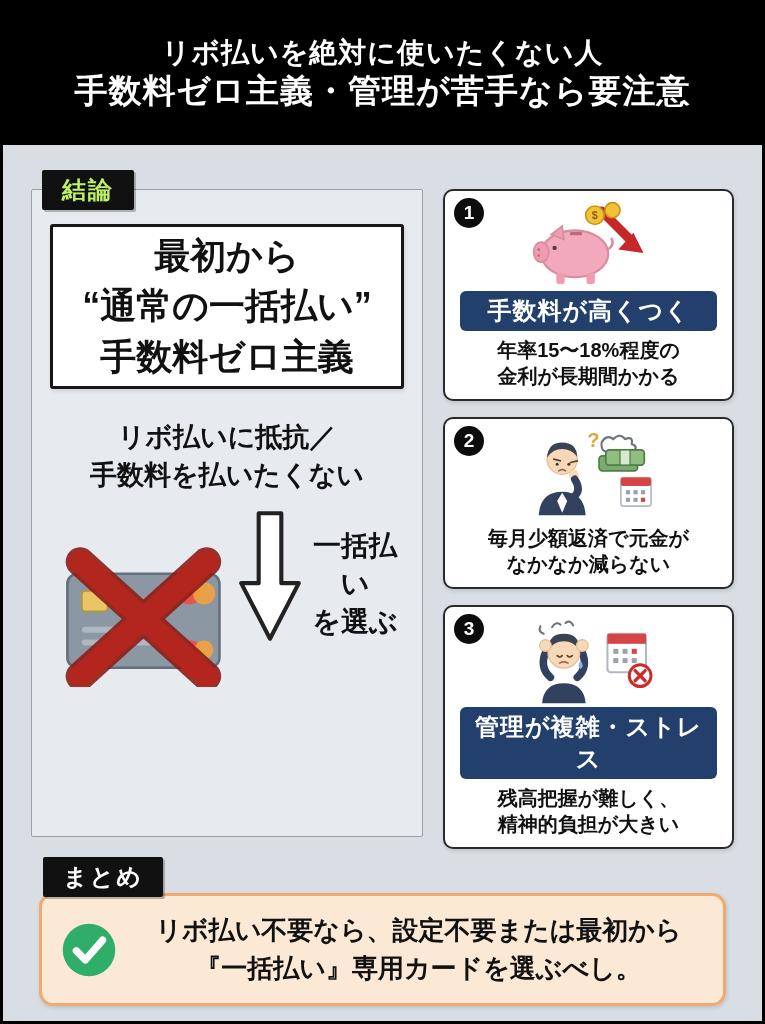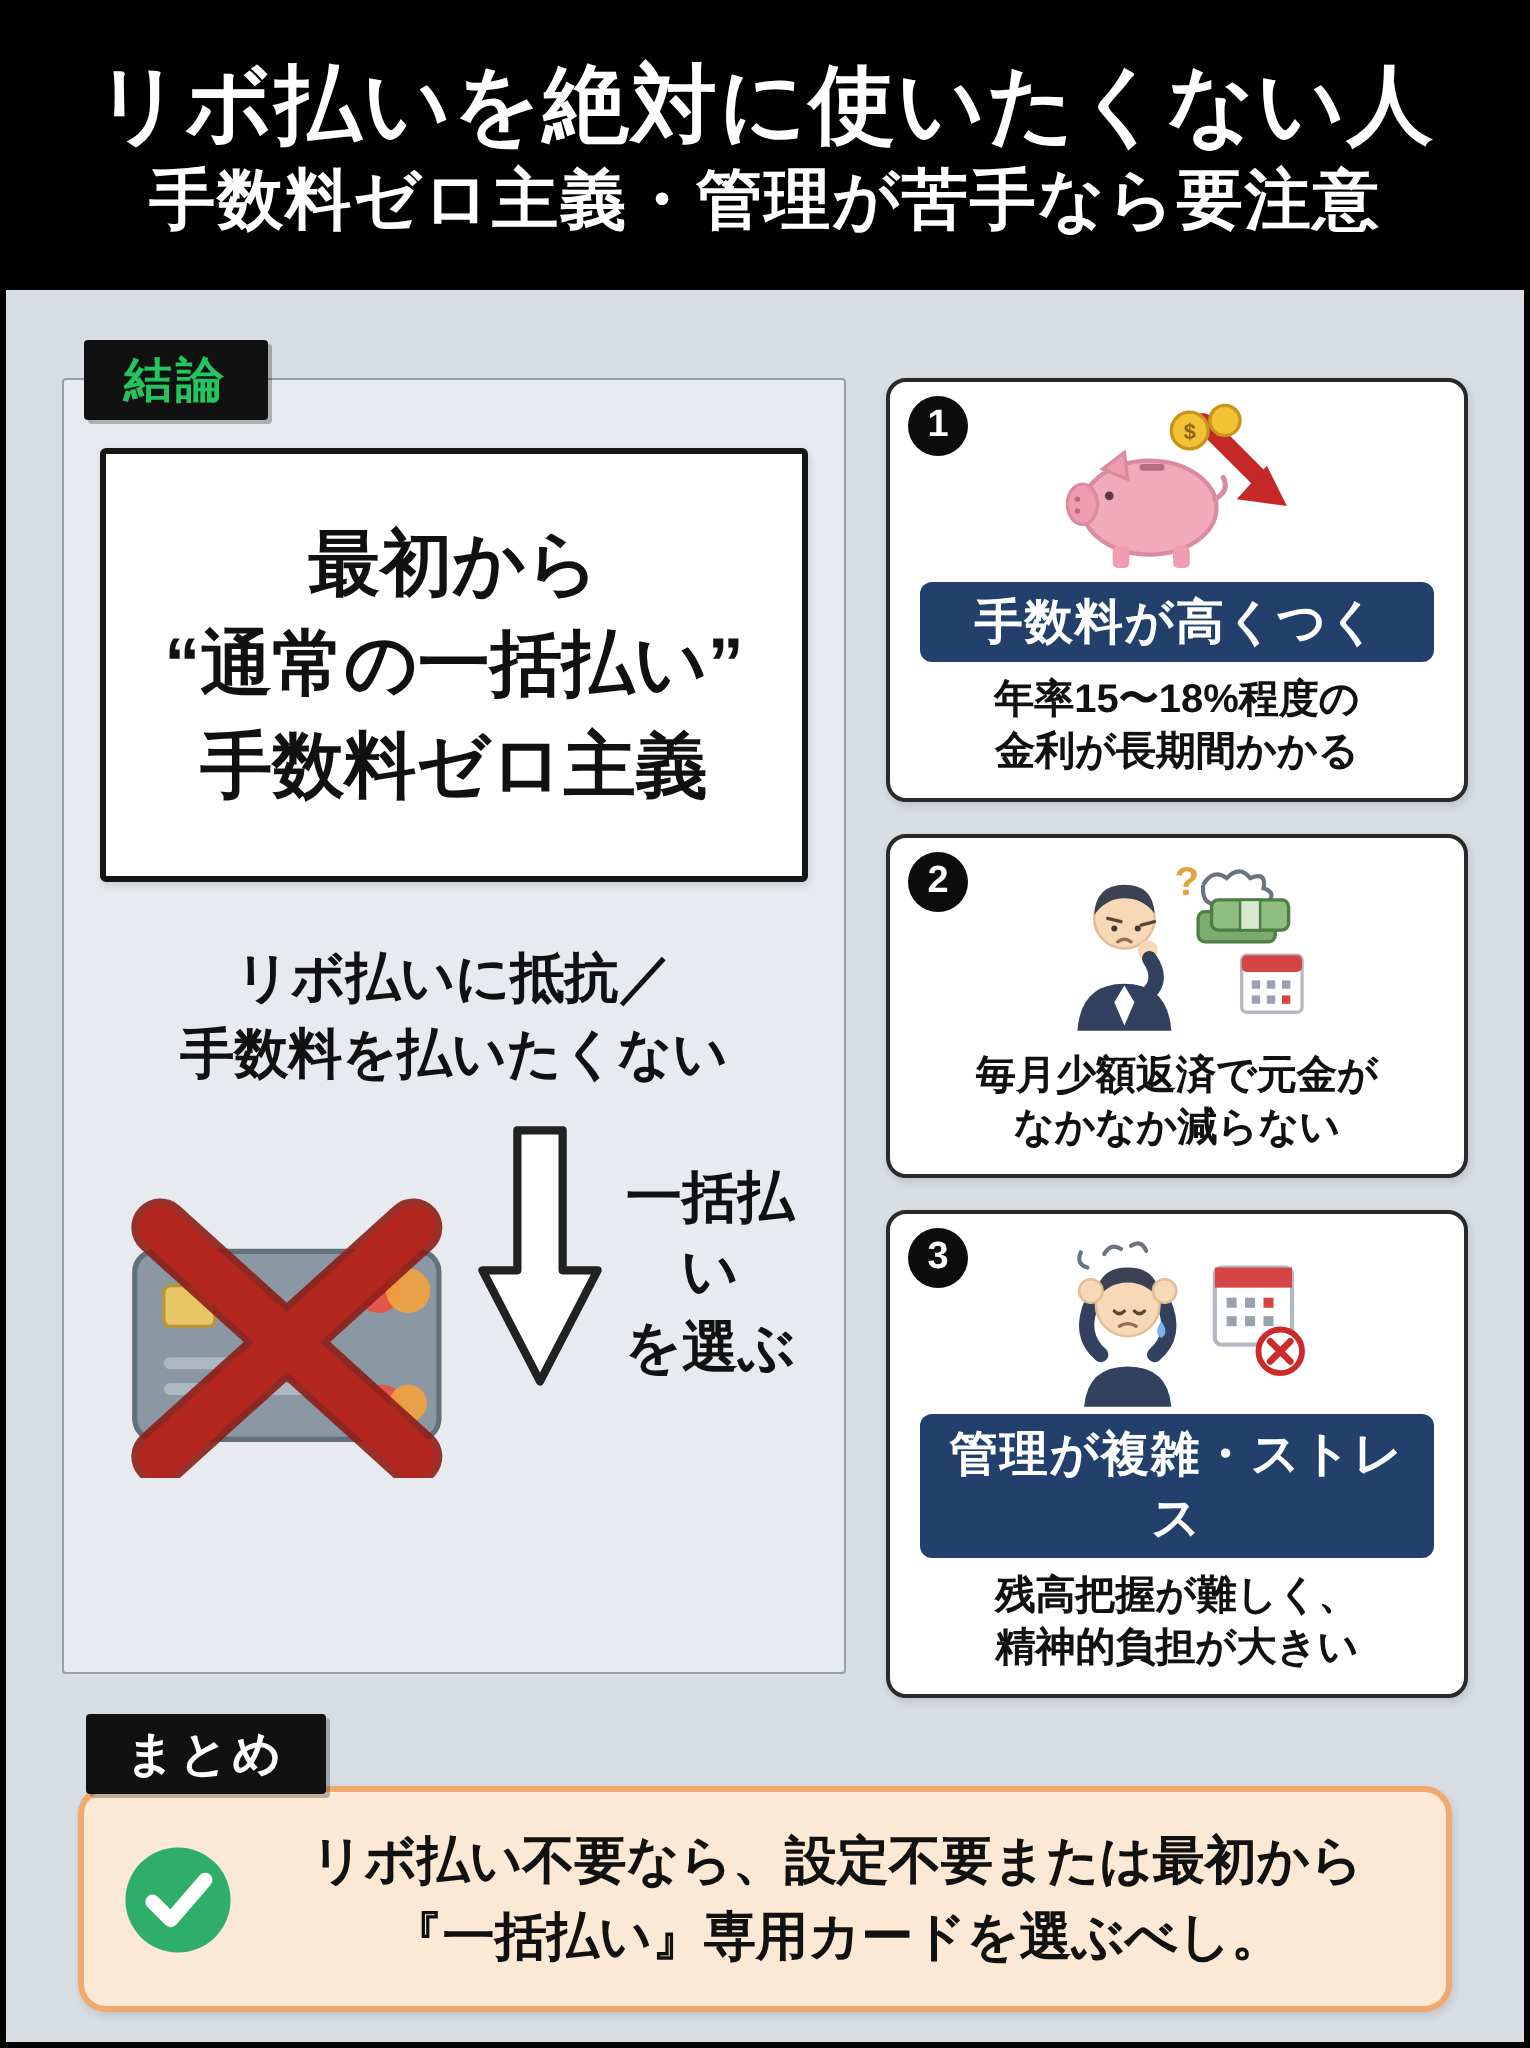--- a/index.html
+++ b/index.html
@@ -15,40 +15,40 @@
   body{background:#ffffff;display:flex;justify-content:center;font-family:"Liberation Sans","DejaVu Sans",sans-serif;color:var(--ink);}
   .page{
     width:765px;height:1024px;background:var(--page-bg);
     border:3px solid #000;display:flex;flex-direction:column;overflow:hidden;position:relative;
   }
   
   .header-band{
     background:#000;color:#fff;height:142px;flex:0 0 auto;
     display:flex;flex-direction:column;align-items:center;justify-content:center;gap:4px;
   }
-  .header-band h1{font-size:43px;font-weight:900;letter-spacing:1px;line-height:1.1;}
+  .header-band h1{font-size:28px;font-weight:900;letter-spacing:1px;line-height:1.1;}
   .header-band h2{font-size:33px;font-weight:900;letter-spacing:1px;line-height:1.1;}
   
   .content{flex:1 1 auto;padding:44px 28px 0 28px;display:flex;flex-direction:column;}
   .columns{display:flex;gap:20px;}
   
   .conclusion-panel{
     position:relative;width:392px;flex:0 0 auto;height:648px;
     background:var(--panel-bg);border:1px solid #98a0a8;border-radius:2px;
     padding:34px 18px 14px 18px;
   }
   .tag{
-    position:absolute;top:-20px;left:10px;background:var(--tag-black);color:#22c55e;
+    position:absolute;top:-20px;left:10px;background:var(--tag-black);color:#bef264;
     font-size:24px;font-weight:800;padding:4px 20px;letter-spacing:2px;border-radius:2px;
     box-shadow:2px 2px 0 rgba(0,0,0,.25);
     text-align:center;
   }
   .conclusion-box{
     background:#fff;border:3px solid #161616;border-radius:3px;
-    padding:30px 6px;text-align:center;font-size:36px;font-weight:900;line-height:1.4;
+    padding:4px 6px;text-align:center;font-size:36px;font-weight:900;line-height:1.4;
     box-shadow:1px 2px 4px rgba(0,0,0,.12);
   }
   .condition{
     margin-top:30px;text-align:center;font-size:27px;font-weight:800;line-height:1.4;
   }
   .flow-row{display:flex;margin-top:16px;align-items:flex-start;}
   .card-illu{flex:0 0 auto;margin-top:28px;margin-left:-4px;}
   .arrow-col{flex:1 1 auto;display:flex;flex-direction:row;align-items:center;}
   .action-text{margin-top:8px;text-align:center;font-size:28px;font-weight:800;line-height:1.35;}
   

